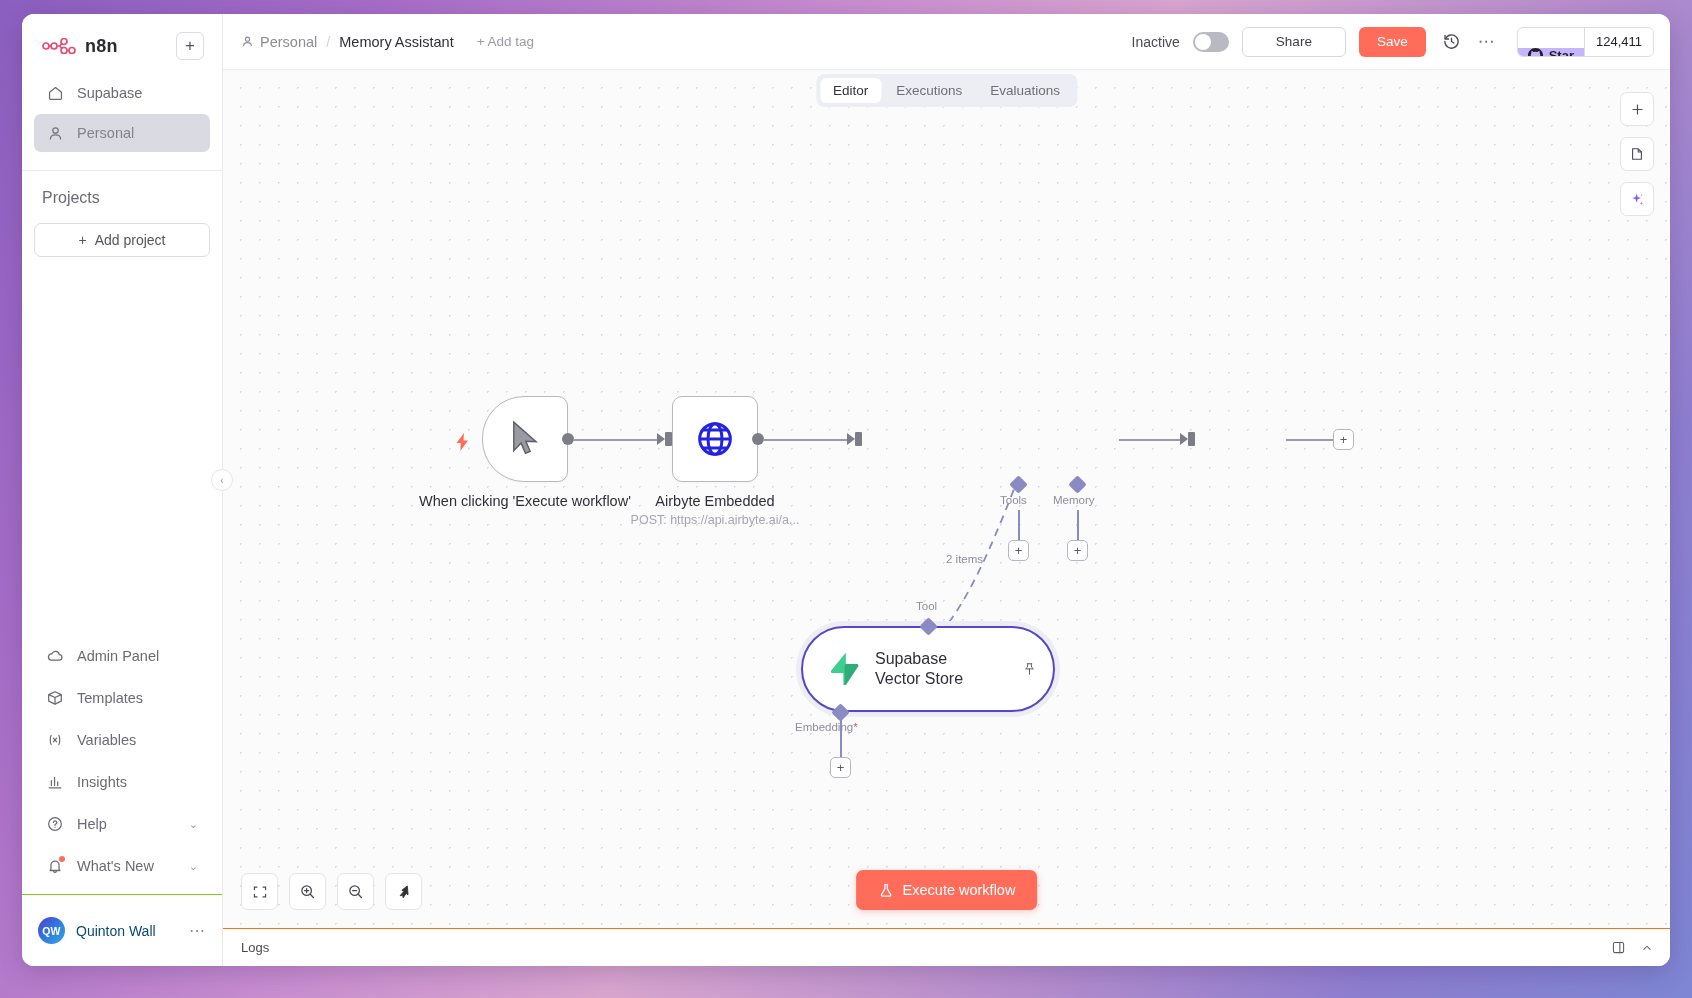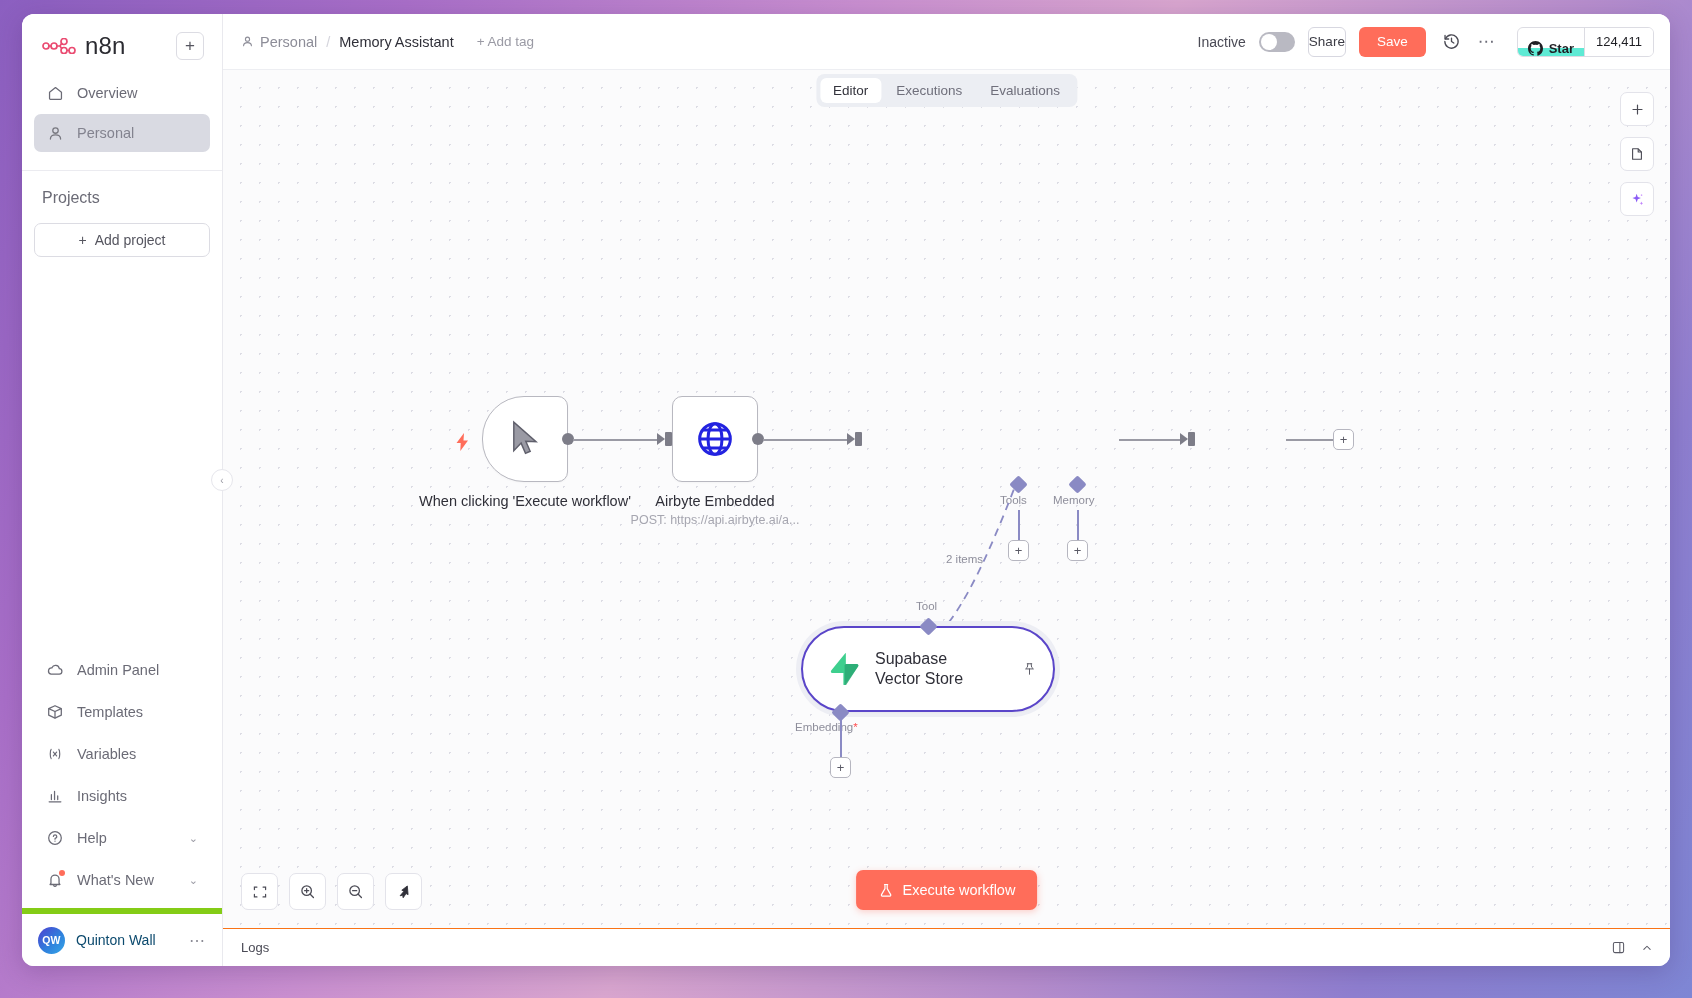--- a/index.html
+++ b/index.html
@@ -34,21 +34,21 @@
     flex: 0 0 201px;
     position: relative;
   }
   .sb-top { padding: 14px 12px 4px 12px; }
   .brand-row {
     display: flex; align-items: center; justify-content: space-between;
     padding: 4px 6px 12px 8px;
   }
   .brand { display: flex; align-items: center; gap: 9px; }
   .brand-name {
-    font-size: 24px; font-weight: normal; color: #2b2b31; letter-spacing: .2px;
+    font-size: 18px; font-weight: bold; color: #2b2b31; letter-spacing: .2px;
   }
   .plus-btn {
     width: 28px; height: 28px; border: 1px solid #dcdce3; border-radius: 6px;
     display: flex; align-items: center; justify-content: center;
     color: #55555f; font-size: 17px; background: #fff; cursor: pointer;
   }
   .sb-item {
     display: flex; align-items: center; gap: 13px;
     height: 38px; padding: 0 12px; margin: 2px 0;
     border-radius: 7px; color: #6b6b76; font-size: 14.5px; cursor: pointer;
@@ -68,22 +68,22 @@
   .sb-spacer { flex: 1 1 auto; }
   .sb-bottom { padding: 0 12px 6px 12px; }
   .sb-bottom .sb-item { height: 40px; }
   .chev { margin-left: auto; color:#9a9aa4; font-size: 11px; }
   .bell-wrap { position: relative; }
   .bell-dot {
     position: absolute; right: -1px; top: -1px;
     width: 6px; height: 6px; border-radius: 50%; background:#ff6d5a;
   }
   .sb-user {
-    border-top: 6px solid #84cc16;
-    height: 58px; display: flex; align-items: center; gap: 11px;
+    border-top: 1px solid #84cc16;
+    height: 72px; display: flex; align-items: center; gap: 11px;
     padding: 8px 16px;
   }
   .avatar {
     width: 27px; height: 27px; border-radius: 50%;
     background: linear-gradient(135deg,#4f3fd0 0%, #2f7fdc 55%, #35a7e8 100%);
     color:#fff; font-size: 10.5px; font-weight: bold;
     display:flex; align-items:center; justify-content:center;
     letter-spacing:.2px;
   }
   .user-name { font-size: 14px; color: #0c4a6e; }
@@ -118,42 +118,42 @@
   .inactive-label { font-size: 14px; color:#4a4a55; }
   .toggle {
     width: 36px; height: 20px; border-radius: 10px; background:#b9b9c2;
     position: relative; cursor: pointer;
   }
   .toggle .knob {
     position:absolute; left:2px; top:2px; width:16px; height:16px;
     border-radius:50%; background:#fff;
   }
   .btn-share {
-    height: 30px; padding: 0 0; border:1px solid #d7d7e0; border-radius:6px;
+    height: 30px; padding: 0 33px; border:1px solid #d7d7e0; border-radius:6px;
     background:#fff; color:#3c3c45; font-size:13.5px; cursor:pointer;
     display:flex; align-items:center;
   }
   .btn-save {
     height: 30px; padding: 0 18px; border:none; border-radius:6px;
     background:#ff6d5a; color:#fff; font-size:13.5px; cursor:pointer;
     display:flex; align-items:center;
   }
   .icon-btn-plain {
     width:26px; height:26px; display:flex; align-items:center; justify-content:center;
     color:#55555f; cursor:pointer;
   }
   .dots-h { font-size: 17px; color:#6c6c78; letter-spacing: 1px; }
 
   .gh-star {
     display:flex; align-items:stretch; height:30px; margin-left: 8px;
     border:1px solid #dcdce3; border-radius:6px; overflow:hidden; cursor:pointer;
   }
   .gh-left {
-    display:flex; align-items:flex-end; gap:6px; padding: 0 10px;
-    background:#5eead4; font-size:13px; color:#1f1f24; font-weight:bold;margin-top:20px;
+    display:flex; align-items:flex-start; gap:6px; padding: 0 10px;
+    background:#c4b5fd; font-size:13px; color:#1f1f24; font-weight:bold;margin-top:20px;
   }
   .gh-count {
     display:flex; align-items:center; padding: 0 11px; background:#fff;
     font-size:13px; color:#1f1f24; border-left:1px solid #dcdce3;
   }
 
   
   .tabs {
     position:absolute; left:50%; transform:translateX(-50%);
     top: 60px; z-index: 6;
@@ -286,21 +286,21 @@
         </div>
         <div class="plus-btn">+</div>
       </div>
 
       <div class="sb-item">
         <span class="ico">
           <svg width="17" height="17" viewBox="0 0 20 20" fill="none" stroke="#6b6b76" stroke-width="1.5" stroke-linecap="round" stroke-linejoin="round">
             <path d="M3 8.5 10 3l7 5.5V16a1 1 0 0 1-1 1H4a1 1 0 0 1-1-1z"></path>
           </svg>
         </span>
-        <span>Overview</span>
+        <span>Supabase</span>
       </div>
 
       <div class="sb-item active">
         <span class="ico">
           <svg width="17" height="17" viewBox="0 0 20 20" fill="none" stroke="#77777f" stroke-width="1.5" stroke-linecap="round">
             <circle cx="10" cy="6.5" r="3.2"></circle>
             <path d="M4 16.5c0-3 2.7-4.8 6-4.8s6 1.8 6 4.8"></path>
           </svg>
         </span>
         <span>Personal</span>

